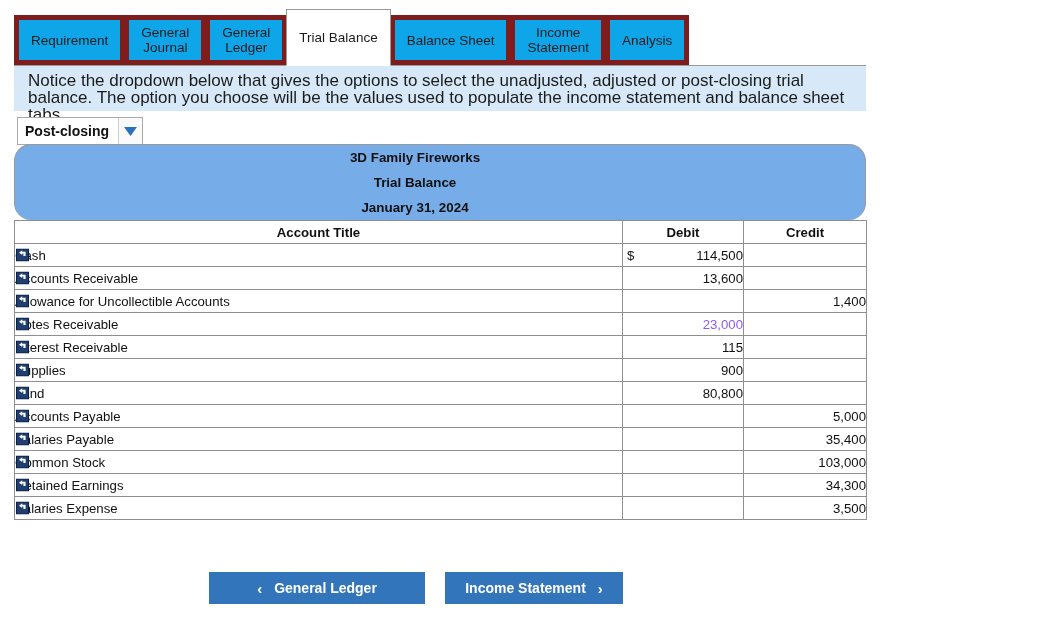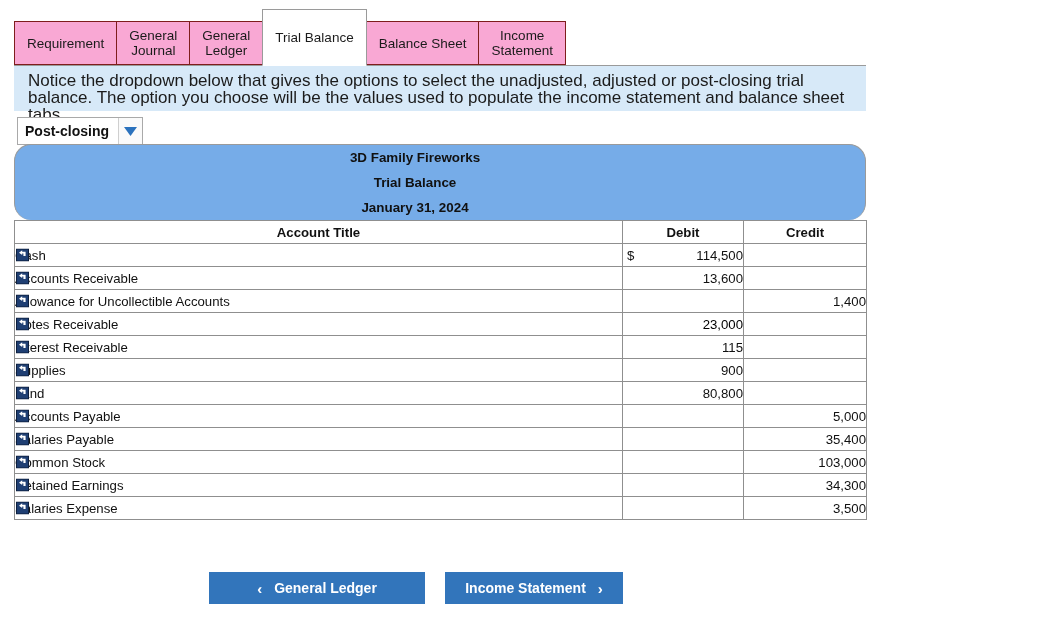--- a/index.html
+++ b/index.html
@@ -14,27 +14,27 @@
 
   
   .tabstrip {
     position: absolute; left: 14px; top: 8px;
     width: 852px; height: 58px;
     display: flex; align-items: flex-end;
     border-bottom: 1px solid #9a9a9a;
   }
   .tab {
     position: relative;
-    height: 44px;
+    height: 50px;
     margin-right: -1px;
     padding: 0 12px;
     display: flex; align-items: center; justify-content: center;
     text-align: center;
-    border: 1px solid #7f1d1d;
-    background: #f9a8d4;
+    border: 5px solid #7f1d1d;
+    background: #0ea5e9;
     color: #1b1b1b;
     font-size: 13.5px;
     line-height: 15px;
     white-space: pre-line;
     cursor: pointer;
     z-index: 1;
   }
   .tab.active {
     background: #ffffff;
     border: 1px solid #9a9a9a;
@@ -150,21 +150,21 @@
     position: relative;
     text-align: right;
     padding-right: 5px;
     white-space: nowrap;
   }
   .money .cur {
     position: absolute;
     left: 4px; top: 50%;
     transform: translateY(-50%);
   }
-  .money.blue { color: #000000; }
+  .money.blue { color: #8b5cf6; }
 
   tr.total-row td {
     border-top: 4px solid #9b9b9b;
     border-bottom: 1px solid #8f8f8f;
     height: 24px;
   }
 
   
   .navbar {
     position: absolute; left: 0; top: 572px;
@@ -197,20 +197,21 @@
   <div class="tabstrip">
       <div class="tab">Requirement</div>
       <div class="tab">General
 Journal</div>
       <div class="tab">General
 Ledger</div>
       <div class="tab active">Trial Balance</div>
       <div class="tab">Balance Sheet</div>
       <div class="tab">Income
 Statement</div>
+      <div class="tab">Analysis</div>
     </div>
 
   <div class="notice">
     <span>Notice the dropdown below that gives the options to select the unadjusted, adjusted or post-closing trial balance. The option you choose will be the values used to populate the income statement and balance sheet tabs.</span>
   </div>
 
   <div class="dropdown">
     <span class="dd-value">Post-closing</span>
     <span class="dd-arrow">
       <svg width="13" height="9" viewBox="0 0 13 9" aria-hidden="true">

